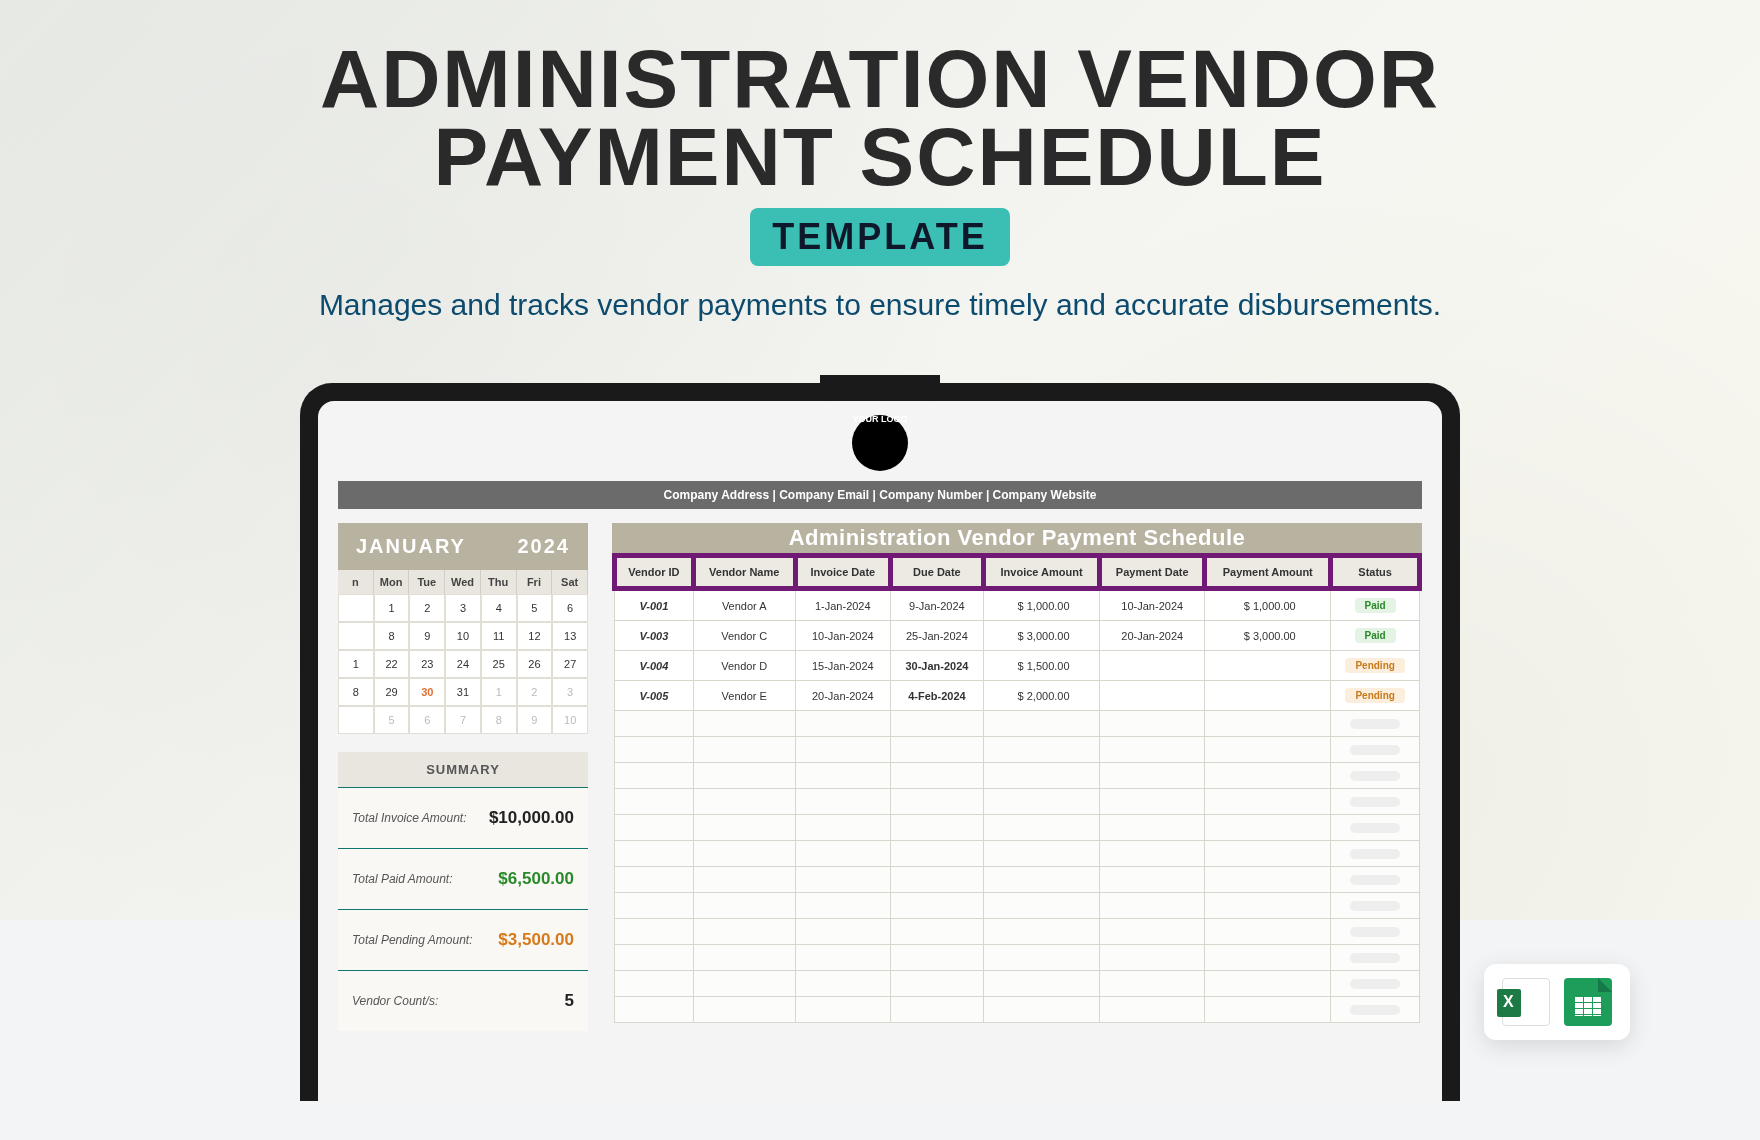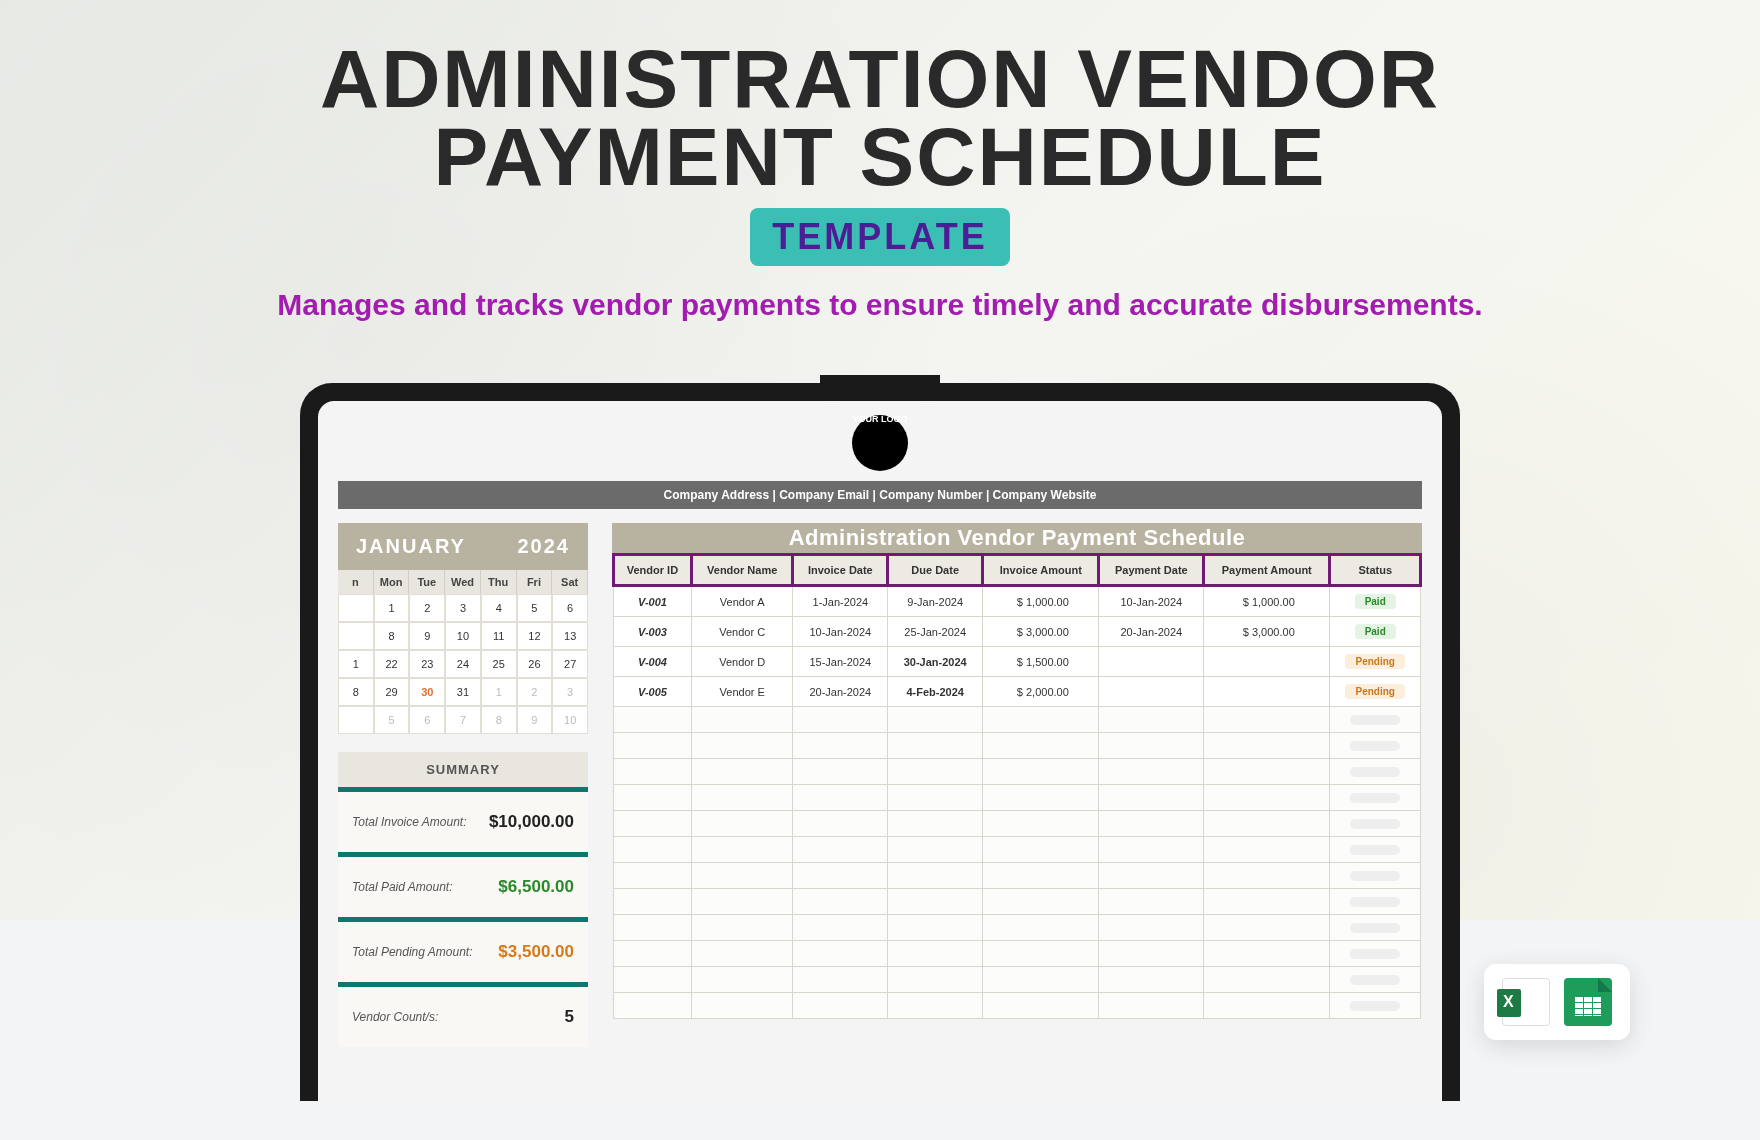--- a/index.html
+++ b/index.html
@@ -1,47 +1,47 @@
 <!DOCTYPE html>
 <html><head>
 <meta charset="utf-8">
 <style>
 *{margin:0;padding:0;box-sizing:border-box;font-family:Arial,sans-serif}
 body{width:1760px;height:1140px;background:linear-gradient(135deg,#e8eae6 0%,#f5f6f1 50%,#f9f8ed 100%);position:relative;overflow:hidden}
 .bg-texture{position:absolute;inset:0;background:radial-gradient(circle at 20% 30%,rgba(0,0,0,0.02) 0%,transparent 40%),radial-gradient(circle at 80% 70%,rgba(0,0,0,0.03) 0%,transparent 40%)}
 .bottom-band{position:absolute;bottom:0;left:0;right:0;height:220px;background:#f3f4f5}
 .hero{position:relative;text-align:center;padding-top:40px}
 .title{font-size:82px;font-weight:900;letter-spacing:2px;color:#2a2a2a;line-height:0.95;font-family:'Arial Black',sans-serif}
-.badge{display:inline-block;background:#3bbfb4;color:#4c1d95;font-size:36px;font-weight:700;letter-spacing:3px;padding:8px 22px;border-radius:8px;margin-top:12px}
-.subtitle{font-size:30px;color:#a21caf;margin-top:22px;font-weight:700}
+.badge{display:inline-block;background:#3bbfb4;color:#0f172a;font-size:36px;font-weight:700;letter-spacing:3px;padding:8px 22px;border-radius:8px;margin-top:12px}
+.subtitle{font-size:30px;color:#0c4a6e;margin-top:22px;font-weight:400}
 .laptop{position:absolute;left:50%;transform:translateX(-50%);top:375px;width:1160px}
 .notch{width:120px;height:26px;background:#1a1a1a;border-radius:0 0 14px 14px;margin:0 auto;position:relative;z-index:5}
 .screen-frame{background:#1a1a1a;border-radius:32px 32px 0 0;padding:18px 18px 0;margin-top:-18px}
 .screen{background:#f4f4f4;border-radius:16px 16px 0 0;height:700px;overflow:hidden;position:relative}
 .sheet{padding:14px 20px 0}
 .logo-circle{width:56px;height:56px;background:#000;border-radius:50%;margin:0 auto;display:flex;justify-content:center;color:#fff;font-size:9px;font-weight:700;text-align:center;line-height:1}
 .company-bar{background:#6b6b6b;color:#fff;font-size:12px;text-align:center;padding:7px;margin-top:10px;font-weight:600}
 .main-grid{display:flex;gap:24px;margin-top:14px}
 .left-col{width:250px;flex-shrink:0}
 .cal-header{background:#b8b2a0;color:#fff;display:flex;justify-content:space-between;padding:12px 18px;font-size:20px;font-weight:700;letter-spacing:2px}
 .cal-days{display:grid;grid-template-columns:repeat(7,1fr);background:#e8e6df;font-size:11px;font-weight:700;color:#444}
 .cal-days div{padding:6px 0;text-align:center;border-right:1px solid #d0cec5}
 .cal-body{display:grid;grid-template-columns:repeat(7,1fr);font-size:11px;color:#333}
 .cal-body div{padding:7px 0;text-align:center;border:1px solid #e0ded5;background:#fff}
 .cal-body .dim{color:#bbb}
 .cal-body .hl{color:#e07030;font-weight:700}
 .summary-hdr{background:#e8e6df;text-align:center;font-size:13px;font-weight:700;padding:10px;margin-top:18px;letter-spacing:1px;color:#555}
-.summary-row{background:#f9f8f5;padding:20px 14px;display:flex;justify-content:space-between;align-items:center;border-top:5px solid #0f766e}
+.summary-row{background:#f9f8f5;padding:20px 14px;display:flex;justify-content:space-between;align-items:center;border-top:1px solid #0f766e}
 .summary-row .lbl{font-size:12px;font-style:italic;color:#555}
 .summary-row .val{font-size:17px;font-weight:900}
 .val-black{color:#222}.val-green{color:#2a8a2a}.val-orange{color:#d67a1a}
 .right-col{flex:1}
 .table-title{background:#b8b2a0;color:#fff;text-align:center;font-size:22px;font-weight:700;padding:2px;letter-spacing:0.5px}
 .tbl{width:100%;border-collapse:collapse;font-size:11px}
-.tbl th{background:#eceae3;padding:8px 4px;border:3px solid #701a75;font-weight:700;color:#333}
+.tbl th{background:#eceae3;padding:8px 4px;border:5px solid #701a75;font-weight:700;color:#333}
 .tbl td{padding:7px 6px;border:1px solid #d8d6cd;text-align:center;background:#fff;color:#333}
 .vid{color:#2a5aaa;font-style:italic;font-weight:700}
 .due-red{color:#d43a2a;font-weight:600}
 .amt{text-align:left;padding-left:10px!important}
 .status-pill{display:inline-block;padding:2px 10px;border-radius:4px;font-size:10px;font-weight:700}
 .paid{background:#e4f3e4;color:#2a8a2a}
 .pending{background:#fbeedd;color:#c9781a}
 .tbl tr.empty td{height:26px;background:#fcfcfb}
 .status-ph{background:#eee;border-radius:8px;height:10px;width:50px;margin:0 auto}
 .file-icons{position:absolute;right:130px;bottom:100px;background:#fff;border-radius:12px;padding:14px 18px;display:flex;gap:14px;box-shadow:0 6px 24px rgba(0,0,0,0.12);z-index:10}

